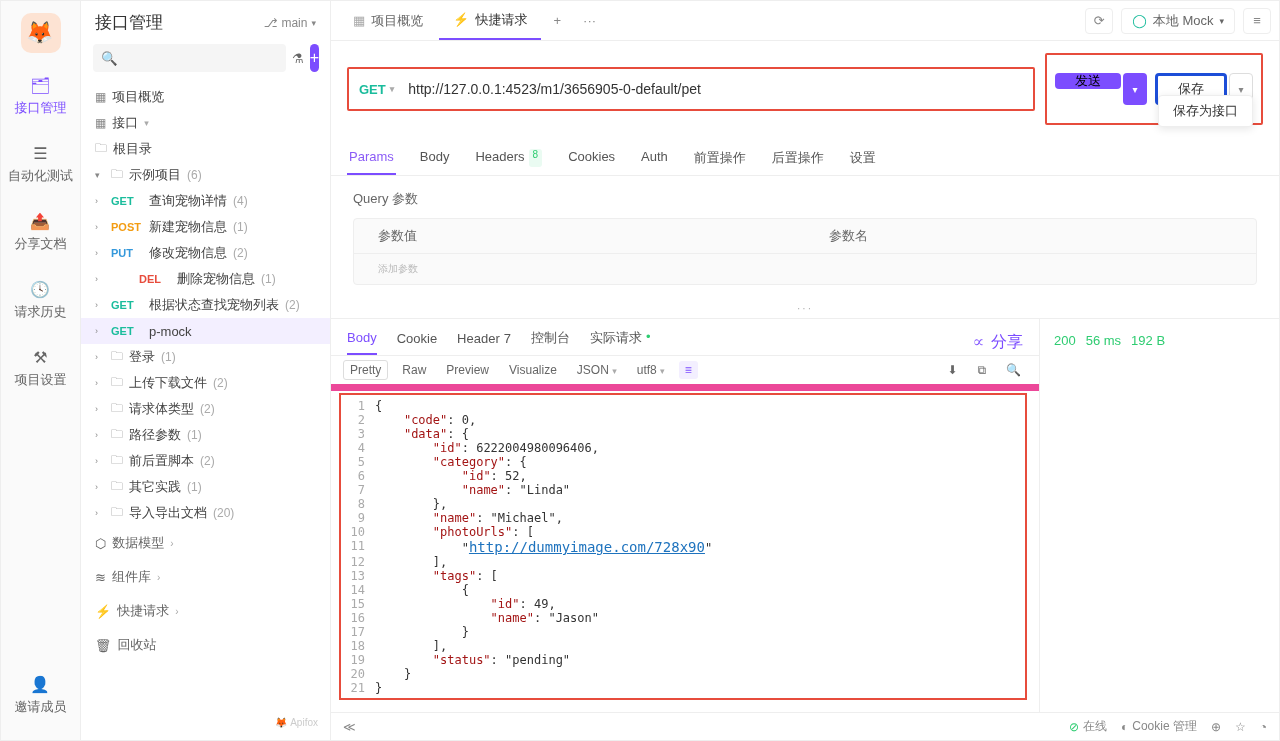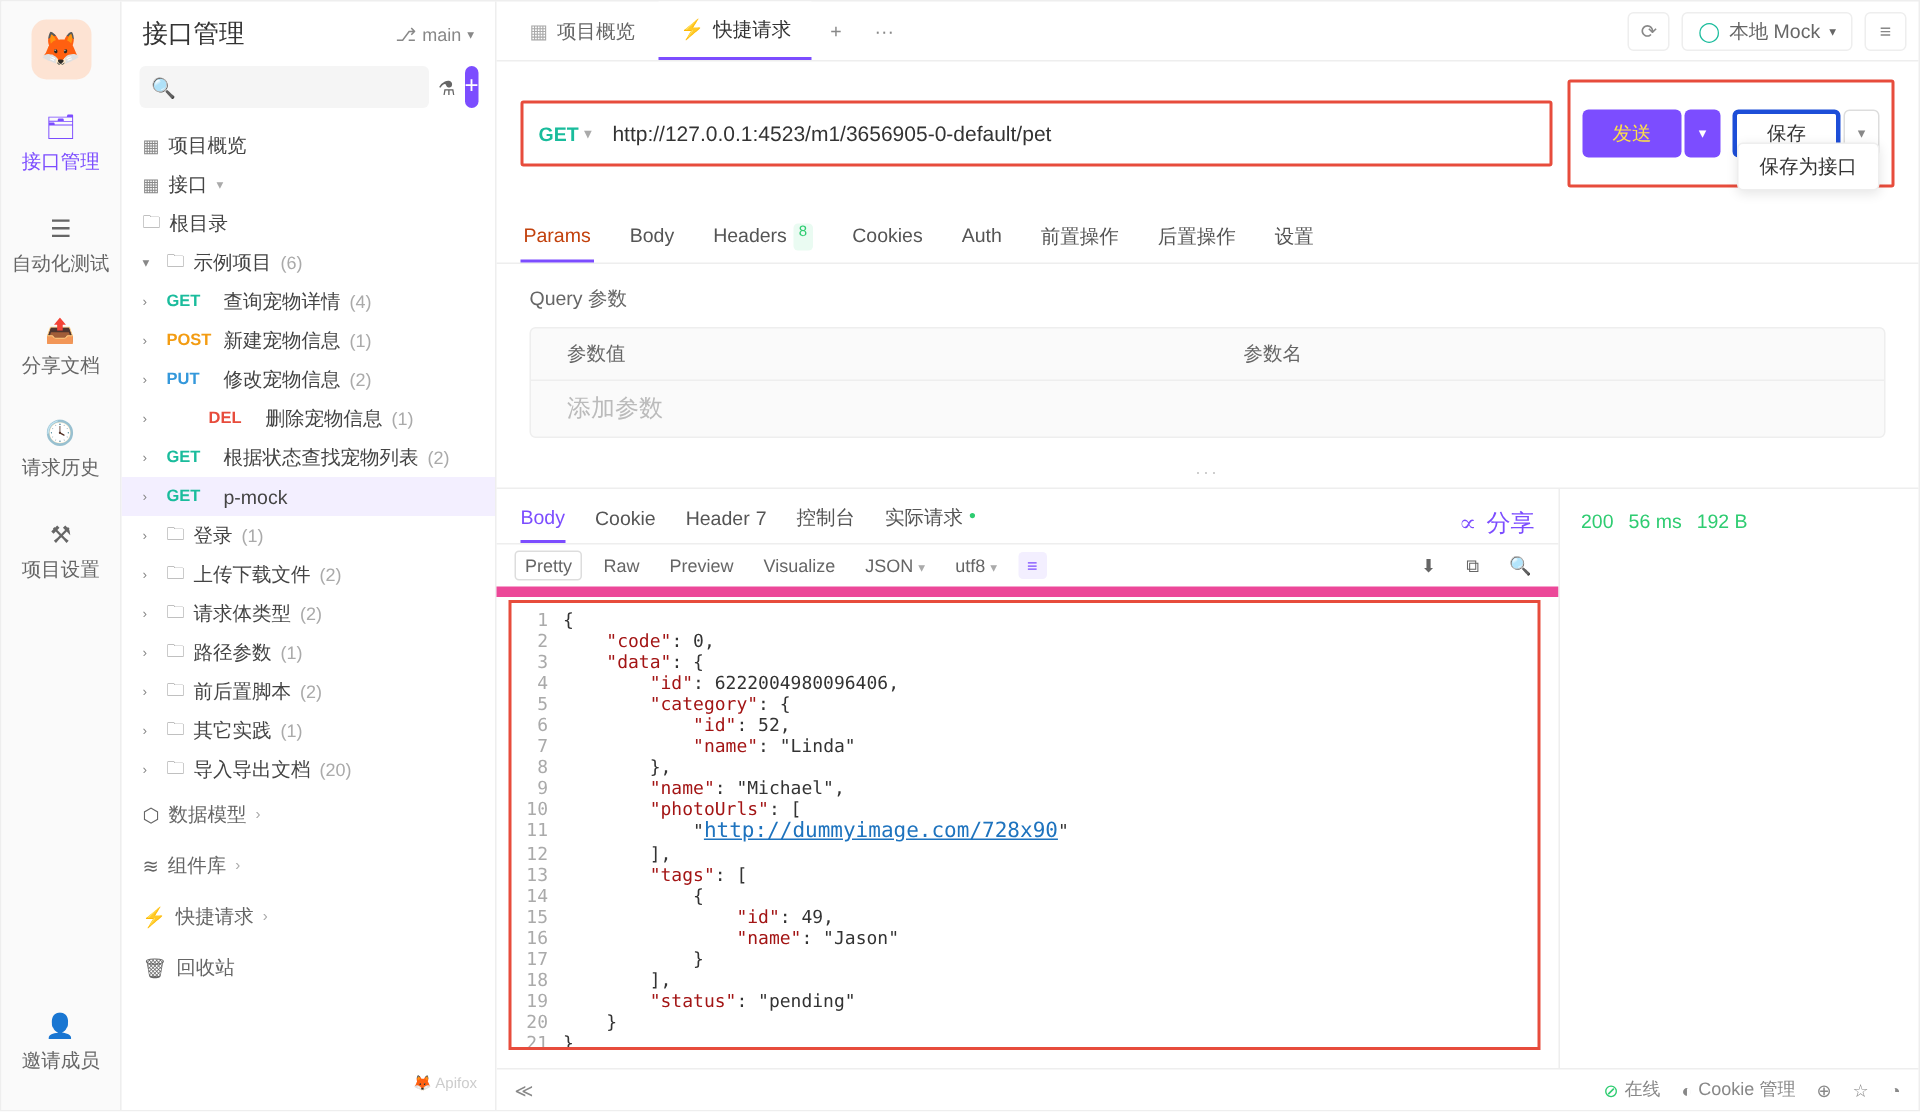--- a/index.html
+++ b/index.html
@@ -46,37 +46,37 @@
 .tabs .rbtn { width: 28px; height: 26px; border: 1px solid #eee; border-radius: 4px; display: flex; align-items: center; justify-content: center; color: #888; margin-left: 6px; cursor: pointer; }
 .tabs .env { border: 1px solid #eee; border-radius: 4px; height: 26px; display: flex; align-items: center; padding: 0 10px; color: #666; gap: 6px; margin-left: 6px; cursor: pointer; }
 .tabs .env .dot { color: #1abc9c; }
 
 .req-area { padding: 12px 16px; position: relative; }
 .req-bar { display: flex; align-items: center; gap: 10px; }
 .url-box { border: 2px solid #e74c3c; border-radius: 2px; padding: 4px 10px; flex: 1; display: flex; align-items: center; gap: 14px; height: 44px; }
 .method-sel { color: #1abc9c; font-weight: 600; display: flex; align-items: center; gap: 4px; cursor: pointer; }
 .url { color: #333; font-size: 14px; flex: 1; }
 .btn-group { border: 2px solid #e74c3c; border-radius: 2px; padding: 6px 8px; display: flex; align-items: center; gap: 8px; position: relative; height: 72px; }
-.btn-send { background: #7c4dff; color: #fde047; border-radius: 4px; height: 32px; padding: 0 20px; display: flex; align-items: center; cursor: pointer; }
+.btn-send { background: #7c4dff; color: #000000; border-radius: 4px; height: 16px; padding: 0 20px; display: flex; align-items: center; cursor: pointer; }
 .btn-send-more { background: #7c4dff; color: #fff; border-radius: 4px; height: 32px; width: 24px; display: flex; align-items: center; justify-content: center; cursor: pointer; font-size: 10px; }
 .btn-save { border: 3px solid #1d4ed8; border-radius: 4px; height: 32px; padding: 0 20px; display: flex; align-items: center; cursor: pointer; }
 .btn-save-more { border: 1px solid #ddd; border-radius: 4px; height: 32px; width: 24px; display: flex; align-items: center; justify-content: center; cursor: pointer; font-size: 10px; color: #888; }
 .save-pop { position: absolute; right: 8px; top: 40px; background: #fff; border: 1px solid #eee; box-shadow: 0 2px 8px rgba(0,0,0,.1); padding: 6px 14px; border-radius: 4px; font-size: 13px; white-space: nowrap; }
 
 .subtabs { display: flex; gap: 22px; padding: 4px 16px 0; border-bottom: 1px solid #eee; font-size: 13px; }
 .subtabs .st { padding: 8px 2px; cursor: pointer; color: #555; display: flex; gap: 4px; }
-.subtabs .st.active { color: #c2410c; border-bottom: 2px solid #7c4dff; }
+.subtabs .st.active { color: #8b5cf6; border-bottom: 2px solid #7c4dff; }
 .subtabs .badge { background: #eafbf2; color: #2ecc71; font-size: 10px; padding: 0 4px; border-radius: 3px; }
 
 .params-area { padding: 14px 22px; }
 .params-head { color: #666; margin-bottom: 10px; font-size: 13px; }
 .params-table { border: 1px solid #eee; border-radius: 4px; background: #fafafa; }
 .params-table .th { display: flex; border-bottom: 1px solid #eee; }
 .params-table .th > div { flex: 1; padding: 8px 24px; color: #666; font-size: 13px; }
-.params-table .empty { padding: 8px 24px; color: #bbb; font-size: 16px; font-family: Liberation Mono, monospace; }
+.params-table .empty { padding: 8px 24px; color: #bbb; font-size: 10px; font-family: Liberation Mono, monospace; }
 
 .divider { text-align: center; color: #aaa; font-size: 10px; letter-spacing: 2px; padding: 4px; }
 
 .response { display: flex; flex: 1; min-height: 0; border-top: 1px solid #eee; }
 .resp-left { flex: 1; display: flex; flex-direction: column; min-width: 0; }
 .resp-tabs { display: flex; gap: 20px; padding: 10px 16px 0; border-bottom: 1px solid #eee; align-items: center; }
 .resp-tabs .rt { padding-bottom: 8px; cursor: pointer; color: #555; display: flex; gap: 4px; }
 .resp-tabs .rt.active { color: #7c4dff; border-bottom: 2px solid #7c4dff; }
 .resp-tabs .spacer { flex: 1; }
 .resp-tabs .share { color: #7c4dff; font-size: 16px; cursor: pointer; }

